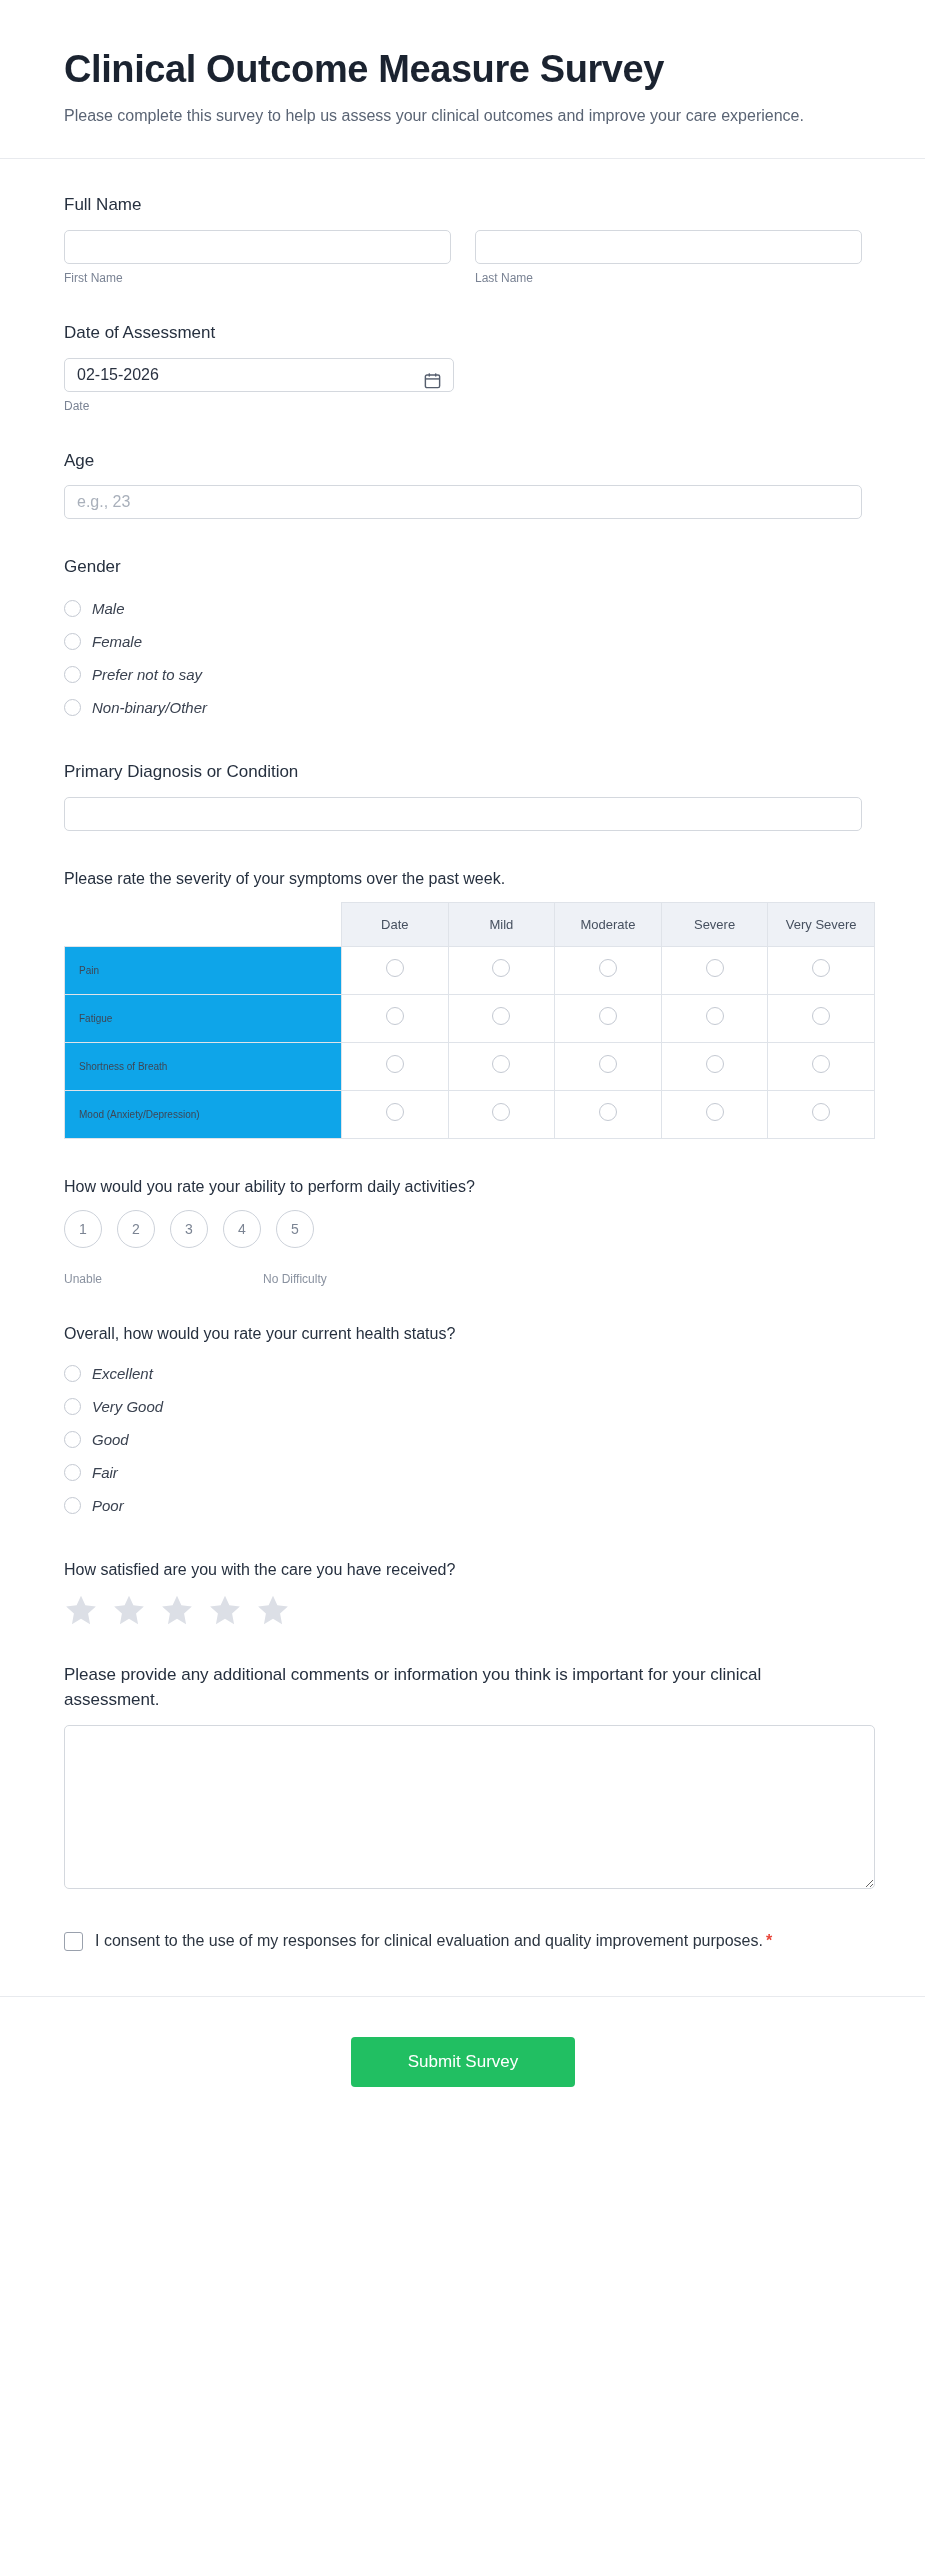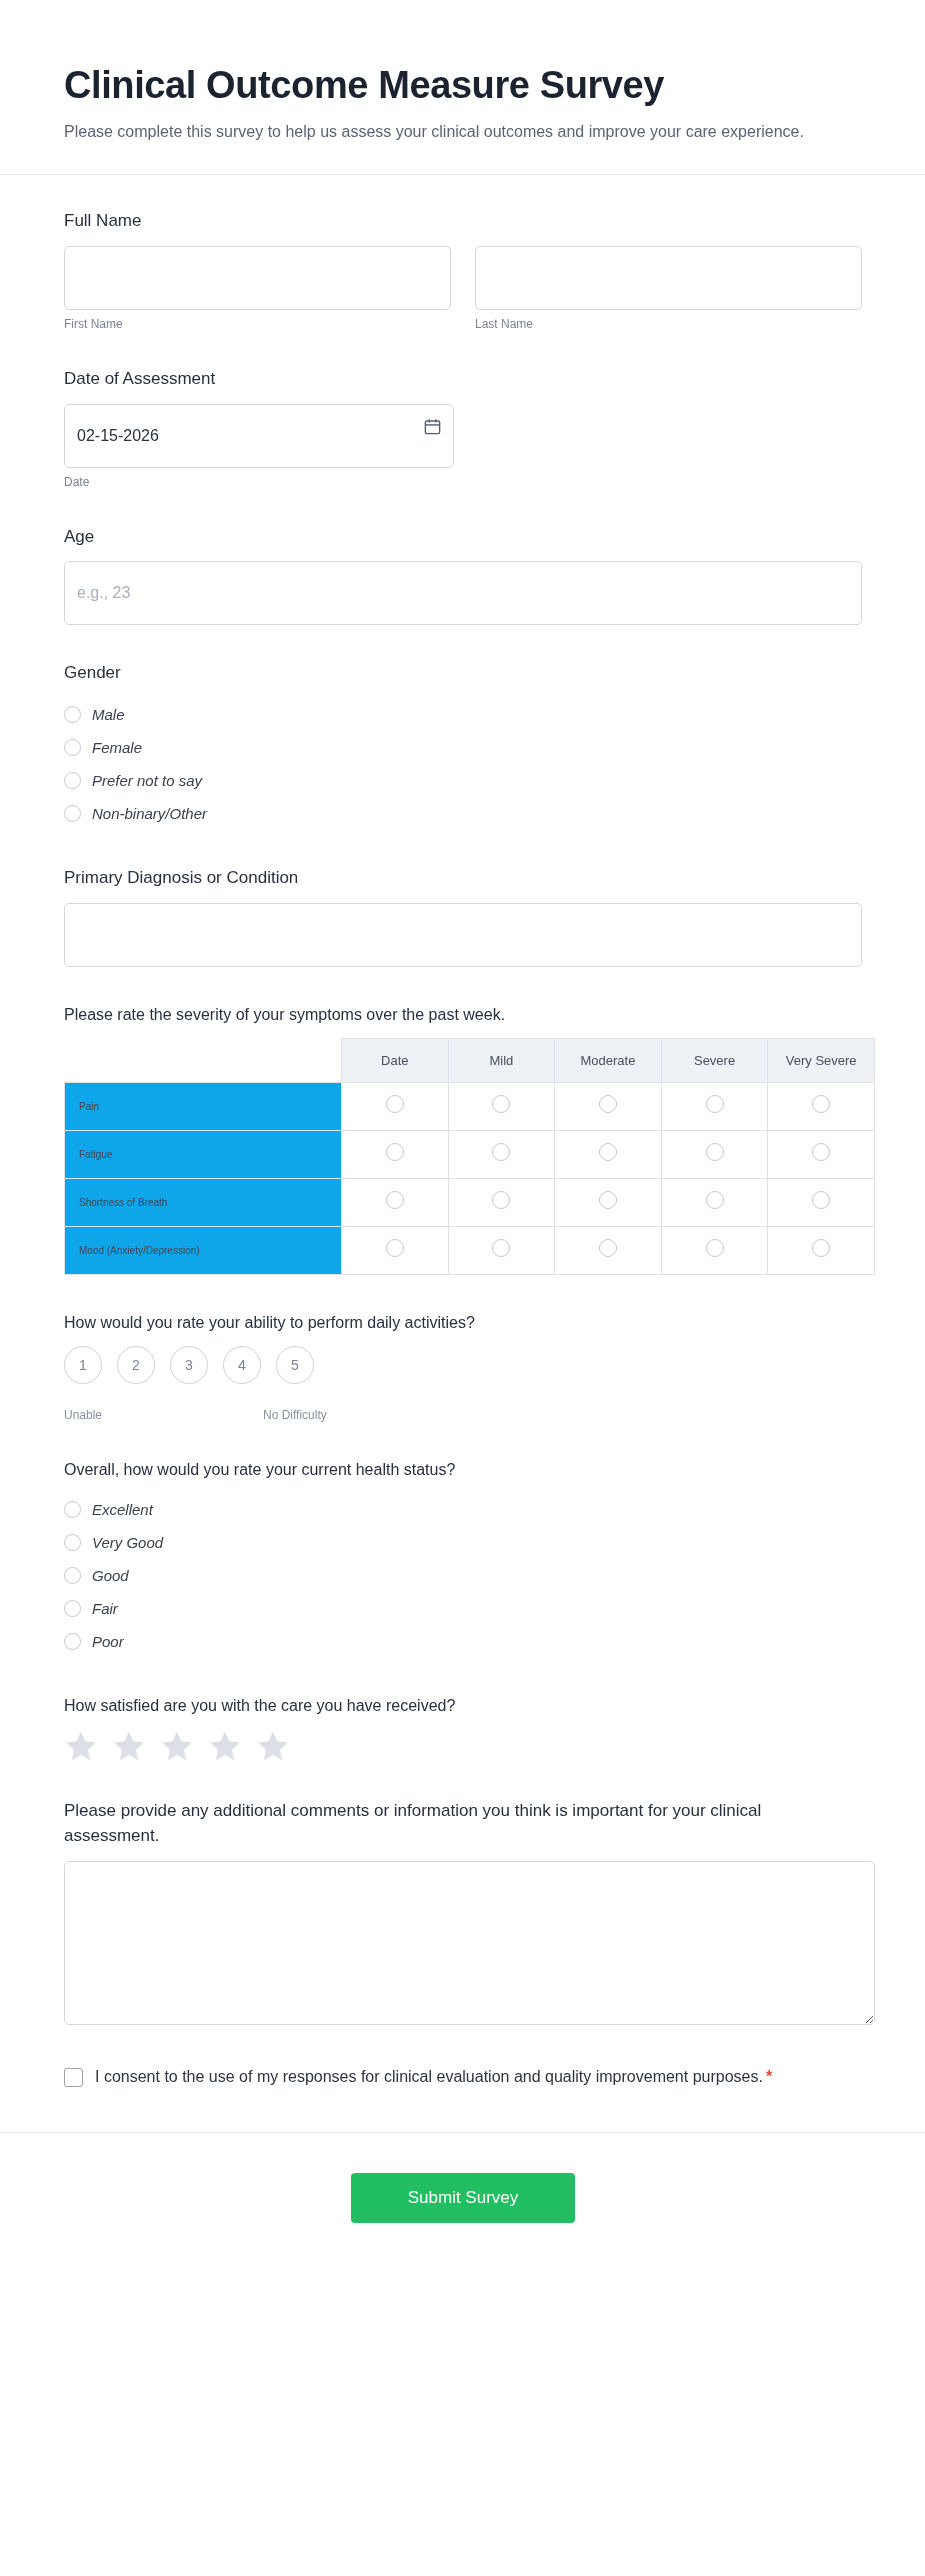--- a/index.html
+++ b/index.html
@@ -16,21 +16,21 @@
   }
   .page {
     width: 926px;
     margin: 0 auto;
     background: #fff;
     position: relative;
   }
 
   
   .form-header {
-    padding: 64px 64px 30px 64px;
+    padding: 48px 64px 30px 64px;
     border-bottom: 1px solid #e8eaee;
   }
   .form-title {
     font-size: 38px;
     line-height: 1.15;
     font-weight: bold;
     color: #1b2330;
     margin: 0 0 12px 0;
     letter-spacing: -0.4px;
   }
@@ -61,21 +61,21 @@
   }
   .sublabel {
     font-size: 12px;
     color: #7a8394;
     margin-top: 7px;
     display: block;
   }
 
   input.text-input, .fake-input {
     width: 100%;
-    height: 64px;
+    height: 34px;
     border: 1px solid #d4d8de;
     border-radius: 5px;
     background: #fff;
     font-size: 16px;
     color: #293140;
     padding: 0 12px;
     outline: none;
     font-family: "Liberation Sans", sans-serif;
   }
   input.text-input::placeholder { color: #a9b0bb; }

